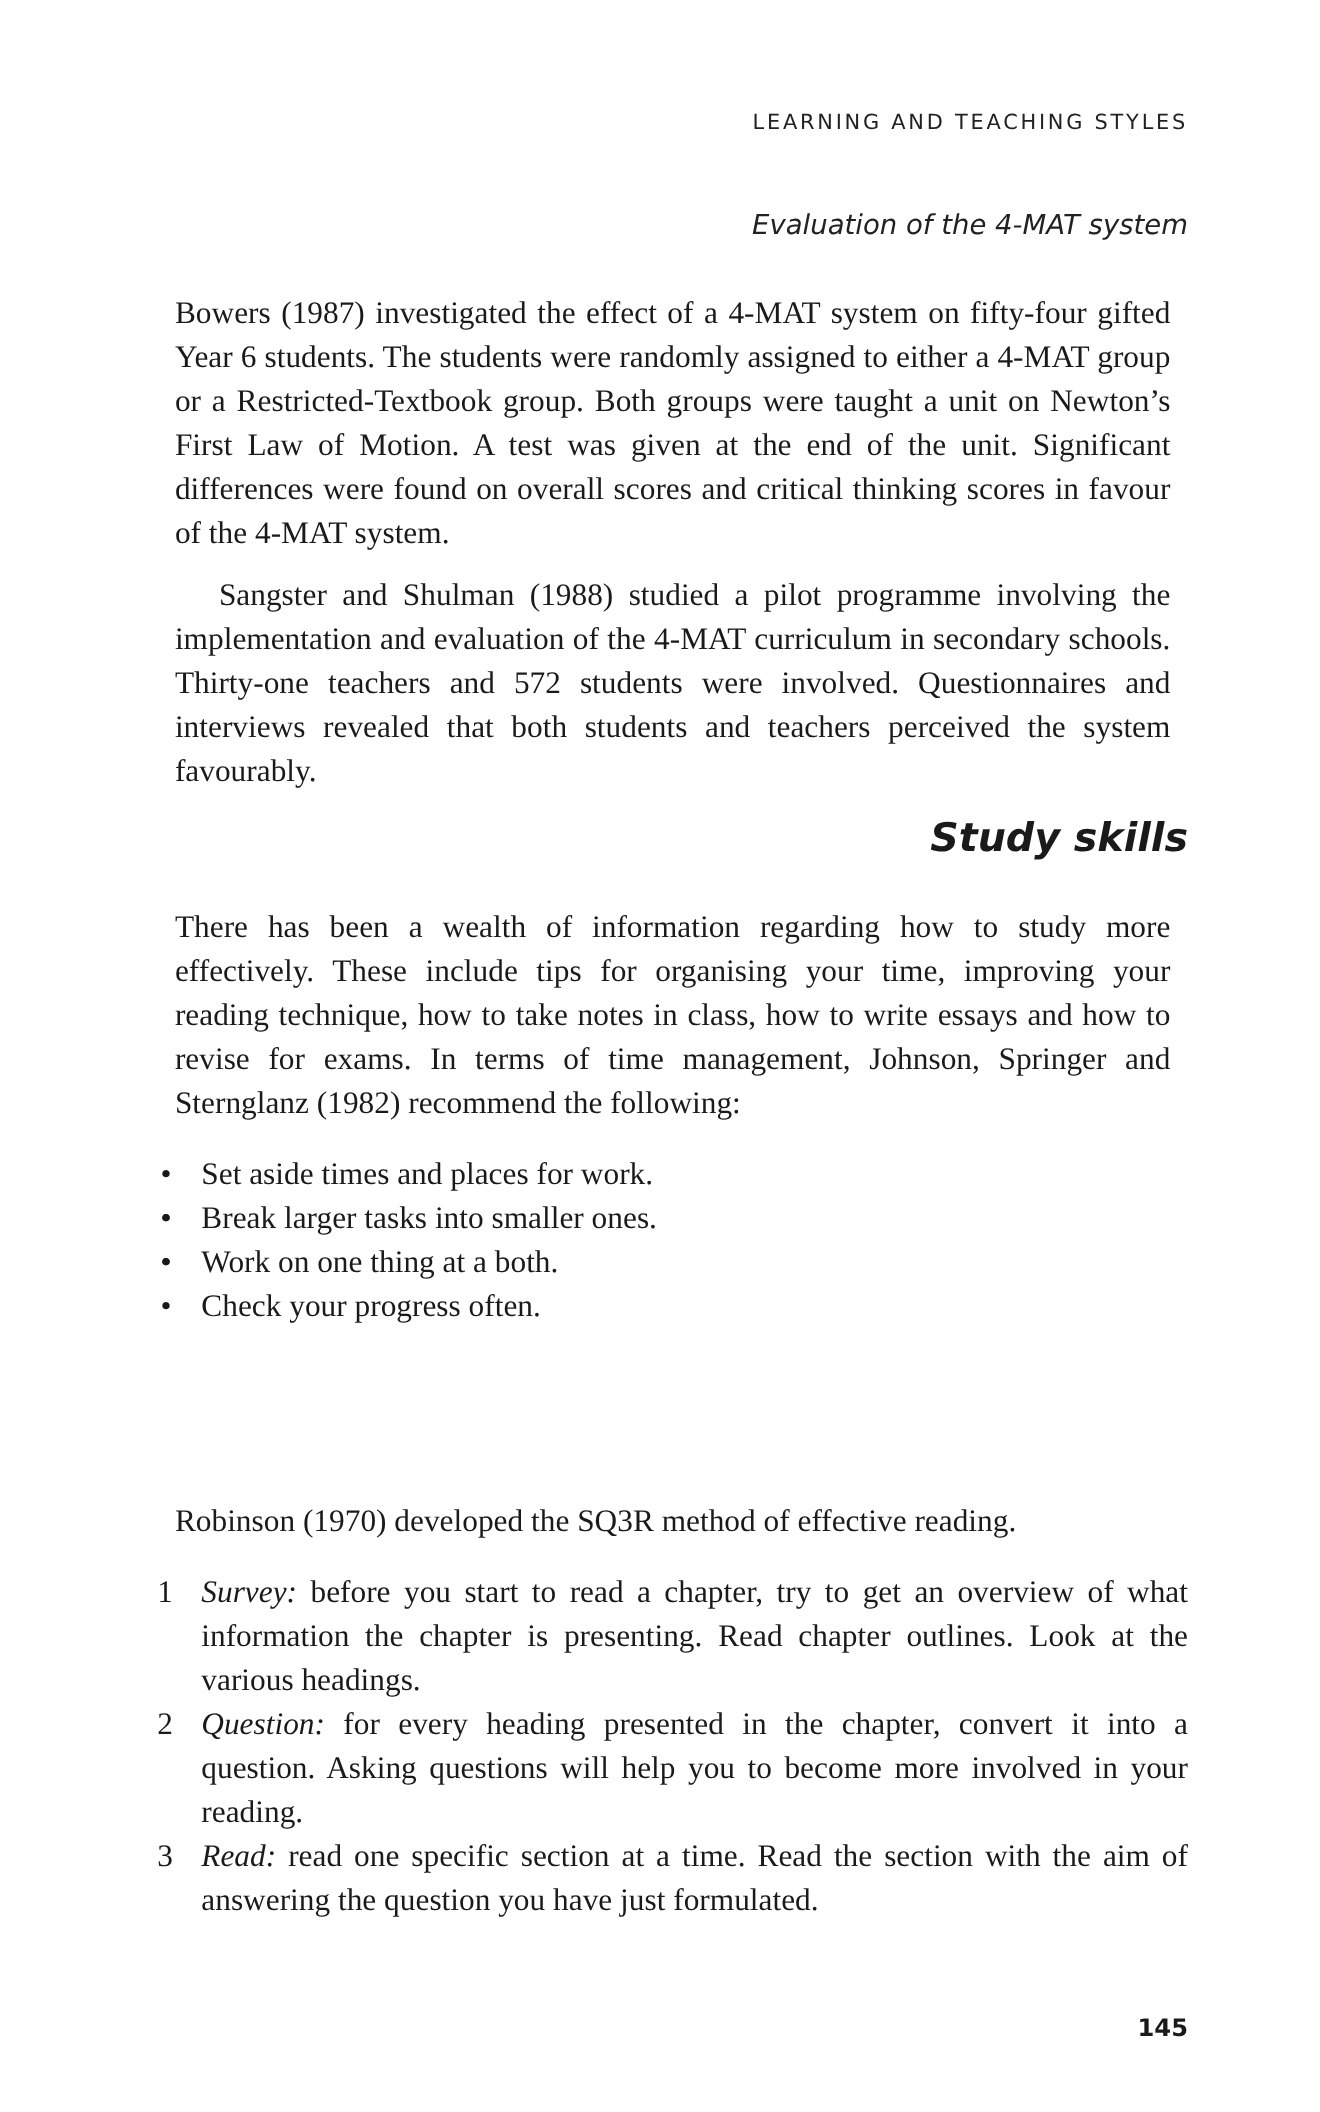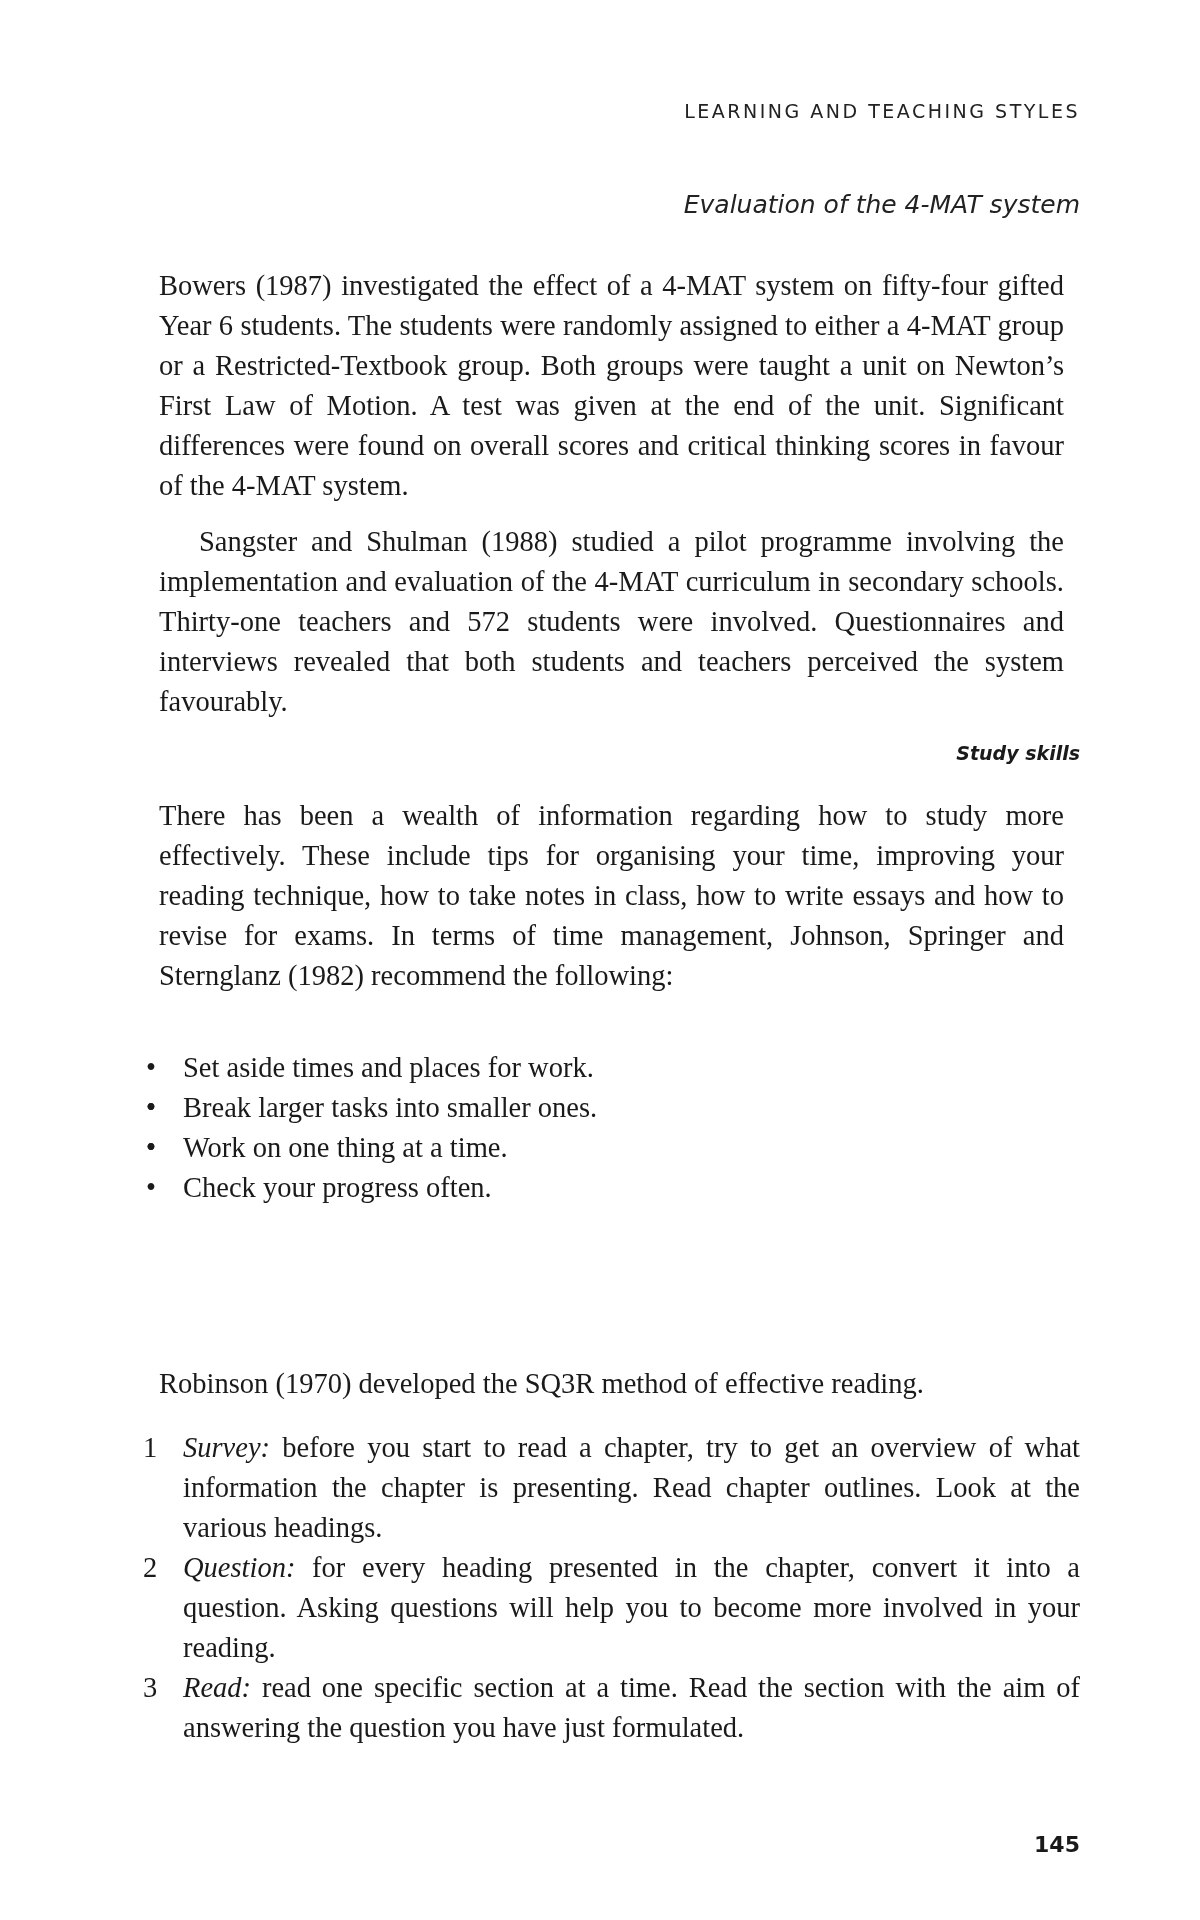--- a/index.html
+++ b/index.html
@@ -17,21 +17,21 @@
   }
   .body-text {
     font-family: "Liberation Serif", serif; font-size: 28.5px; line-height: 40px;
     text-align: justify; margin: 16px;
   }
   .block { position: absolute; left: 0; width: 937px; }
   .indent { text-indent: 40px; }
   .section-head {
     position: absolute; top: 742px; right: 0;
     font-family: "DejaVu Sans", sans-serif; font-style: italic; font-weight: bold;
-    font-size: 19px; color: #1a1a1a;
+    font-size: 36px; color: #1a1a1a;
   }
   ul.bullets { list-style: none; margin: 0; padding: 0; }
   ul.bullets li { position: relative; padding-left: 40px; }
   ul.bullets li .bullet { position: absolute; left: 3px; top: 0; }
   ol.steps { list-style: none; margin: 0; padding: 0; }
   ol.steps li { position: relative; padding-left: 40px; }
   ol.steps li .num { position: absolute; left: 0; top: 0; }
   ol.steps li em { font-style: italic; }
   .page-number {
     position: absolute; top: 1832px; right: 0;
@@ -45,31 +45,31 @@
   <div class="running-head">LEARNING AND TEACHING STYLES</div>
   <div class="subhead">Evaluation of the 4-MAT system</div>
 
   <div class="block" style="top:250px;">
     <p class="body-text">Bowers (1987) investigated the effect of a 4-MAT system on fifty-four gifted Year 6 students. The students were randomly assigned to either a 4-MAT group or a Restricted-Textbook group. Both groups were taught a unit on Newton’s First Law of Motion. A test was given at the end of the unit. Significant differences were found on overall scores and critical thinking scores in favour of the 4-MAT system.</p>
     <p class="body-text indent">Sangster and Shulman (1988) studied a pilot programme involving the implementation and evaluation of the 4-MAT curriculum in secondary schools. Thirty-one teachers and 572 students were involved. Questionnaires and interviews revealed that both students and teachers perceived the system favourably.</p>
   </div>
 
   <div class="section-head">Study skills</div>
 
-  <div class="block" style="top:780px;">
+  <div class="block" style="top:808px;">
     <p class="body-text">There has been a wealth of information regarding how to study more effectively. These include tips for organising your time, improving your reading technique, how to take notes in class, how to write essays and how to revise for exams. In terms of time management, Johnson, Springer and Sternglanz (1982) recommend the following:</p>
   </div>
 
   <div class="block" style="top:1048px;">
     <ul class="bullets body-text">
       <li><span class="bullet">•</span><span>Set aside times and places for work.</span></li>
       <li><span class="bullet">•</span></li>
       <li><span class="bullet">•</span><span>Break larger tasks into smaller ones.</span></li>
       <li><span class="bullet">•</span></li>
-      <li><span class="bullet">•</span><span>Work on one thing at a time.</span></li>
+      <li><span class="bullet">•</span><span>Work on one thing at a both.</span></li>
       <li><span class="bullet">•</span><span>Check your progress often.</span></li>
     </ul>
   </div>
 
   <div class="block" style="top:1348px;">
     <p class="body-text">Robinson (1970) developed the SQ3R method of effective reading.</p>
   </div>
 
   <div class="block" style="top:1428px;">
     <ol class="steps body-text">

